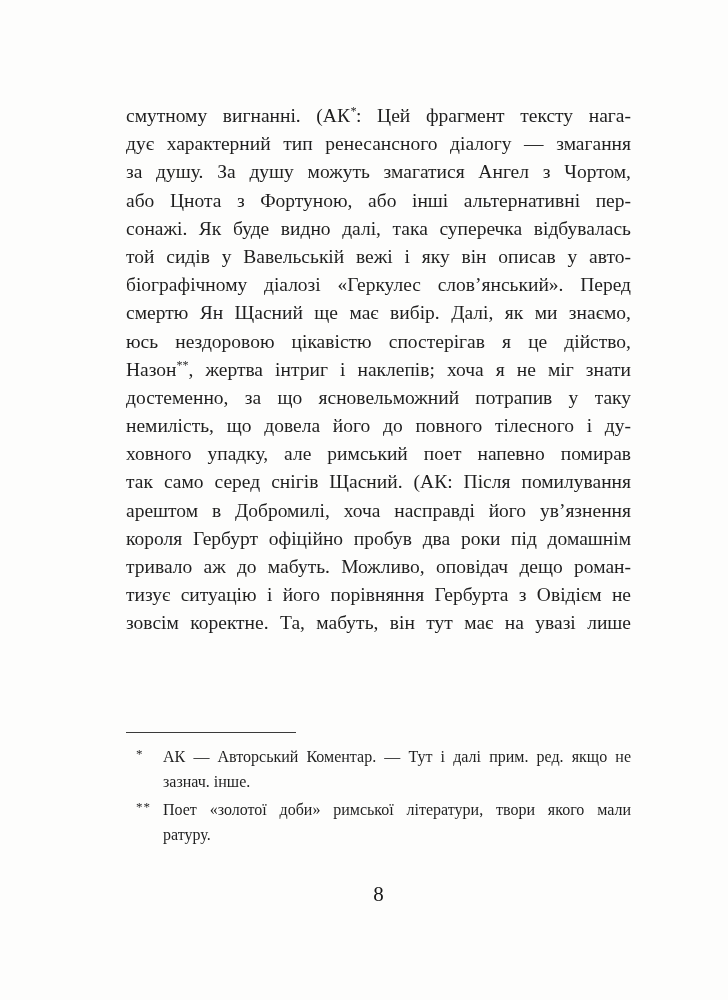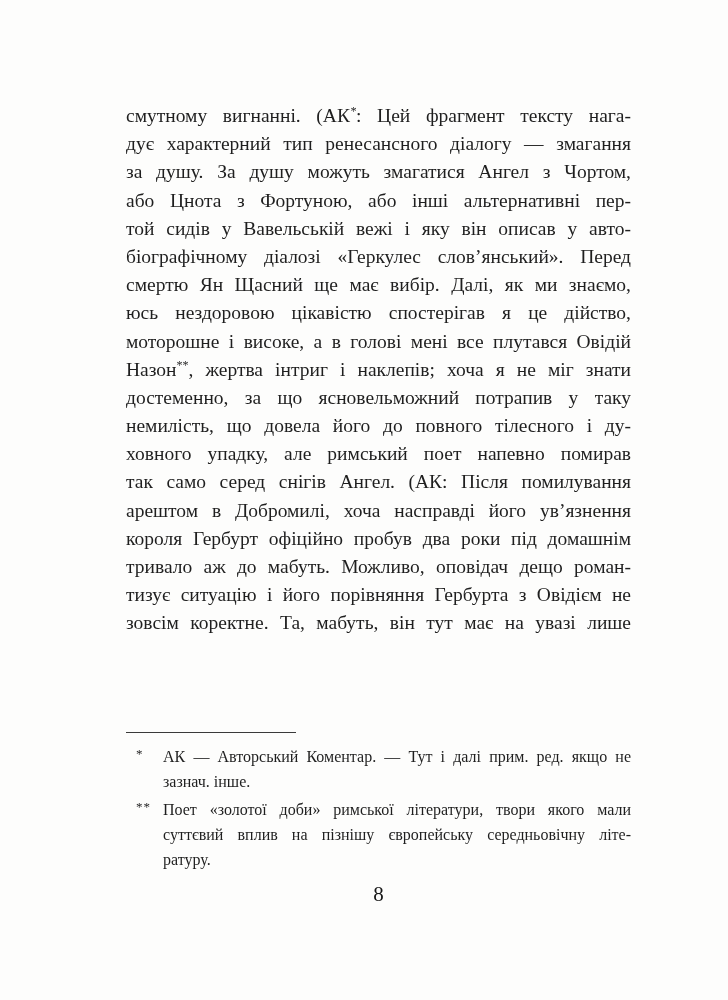--- a/index.html
+++ b/index.html
@@ -91,44 +91,43 @@
 </style>
 </head>
 <body>
 
 <div class="page">
   <div class="main-text">
       <div class="line"><span class="seg-roman">смутному вигнанні. </span><span class="seg-italic">(АК</span><span class="seg-sup-italic">*</span><span class="seg-italic">: Цей фрагмент тексту нага-</span></div>
       <div class="line"><span class="seg-italic">дує характерний тип ренесансного діалогу — змагання</span></div>
       <div class="line"><span class="seg-italic">за душу. За душу можуть змагатися Ангел з Чортом,</span></div>
       <div class="line"><span class="seg-italic">або Цнота з Фортуною, або інші альтернативні пер-</span></div>
+      <div class="line"><span class="seg-italic">сонажі. Як буде видно далі, така суперечка відбувалась</span></div>
       <div class="line"><span class="seg-italic">той сидів у Вавельській вежі і яку він описав у авто-</span></div>
       <div class="line"><span class="seg-italic">біографічному діалозі «Геркулес слов’янський». Перед</span></div>
       <div class="line"><span class="seg-italic">смертю Ян Щасний ще має вибір. Далі, як ми знаємо,</span></div>
       <div class="line"><span class="seg-roman">юсь нездоровою цікавістю спостерігав я це дійство,</span></div>
-      <div class="line"><span class="seg-roman">моторошне і високе, а в голові мені все плутався Овідій</span></div>
       <div class="line"><span class="seg-roman">Назон</span><span class="seg-sup">**</span><span class="seg-roman">, жертва інтриг і наклепів; хоча я не міг знати</span></div>
       <div class="line"><span class="seg-roman">достеменно, за що ясновельможний потрапив у таку</span></div>
       <div class="line"><span class="seg-roman">немилість, що довела його до повного тілесного і ду-</span></div>
       <div class="line"><span class="seg-roman">ховного упадку, але римський поет напевно помирав</span></div>
-      <div class="line"><span class="seg-roman">так само серед снігів Ангел. </span><span class="seg-italic">(АК: Після помилування</span></div>
+      <div class="line"><span class="seg-roman">так само серед снігів Щасний. </span><span class="seg-italic">(АК: Після помилування</span></div>
       <div class="line"><span class="seg-italic">арештом в Добромилі, хоча насправді його ув’язнення</span></div>
       <div class="line"><span class="seg-italic">короля Гербурт офіційно пробув два роки під домашнім</span></div>
       <div class="line"><span class="seg-italic">тривало аж до мабуть. Можливо, оповідач дещо роман-</span></div>
       <div class="line"><span class="seg-italic">тизує ситуацію і його порівняння Гербурта з Овідієм не</span></div>
       <div class="line"><span class="seg-italic">зовсім коректне. Та, мабуть, він тут має на увазі лише</span></div>
     </div>
   <div class="footnote-sep"></div>
   <div class="footnotes">
       <div class="footnote">
         <span class="fn-marker">*</span>
         <div class="fn-line"><span class="seg-roman">АК — Авторський Коментар. — </span><span class="seg-italic">Тут і далі прим. ред. якщо не</span></div>
         <div class="fn-line last"><span class="seg-italic">зазнач. інше.</span></div>
       </div>
       <div class="footnote">
         <span class="fn-marker">**</span>
         <div class="fn-line"><span class="seg-roman">Поет «золотої доби» римської літератури, твори якого мали</span></div>
-        <div class="fn-line"><span class="seg-roman">суттєвий вплив на пізнішу європейську середньовічну літе-</span></div>
         <div class="fn-line last"><span class="seg-roman">ратуру.</span></div>
       </div>
     </div>
   <div class="page-number">8</div>
 </div>
 
 </body></html>

